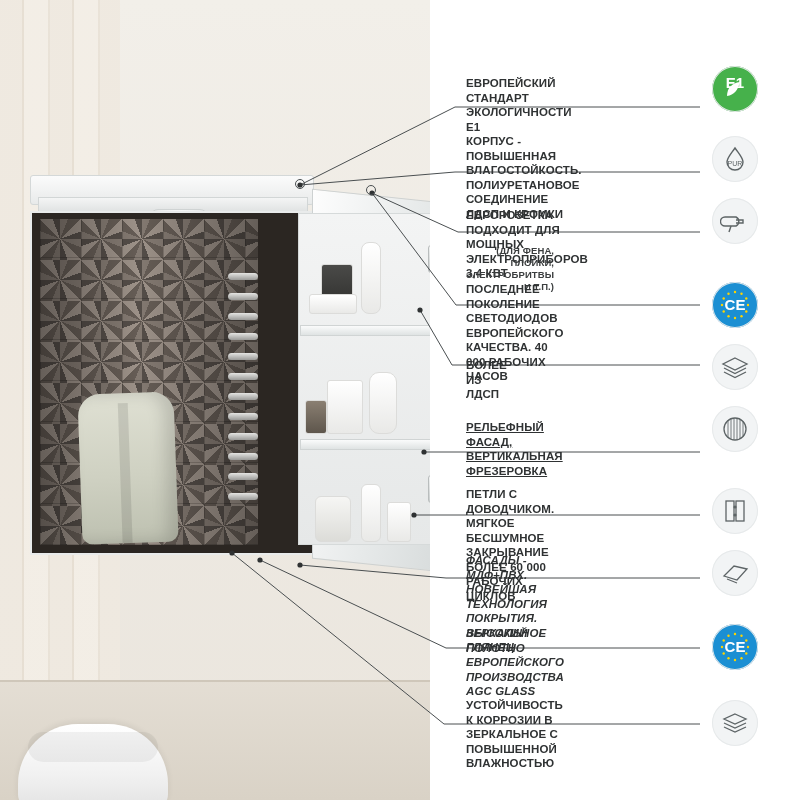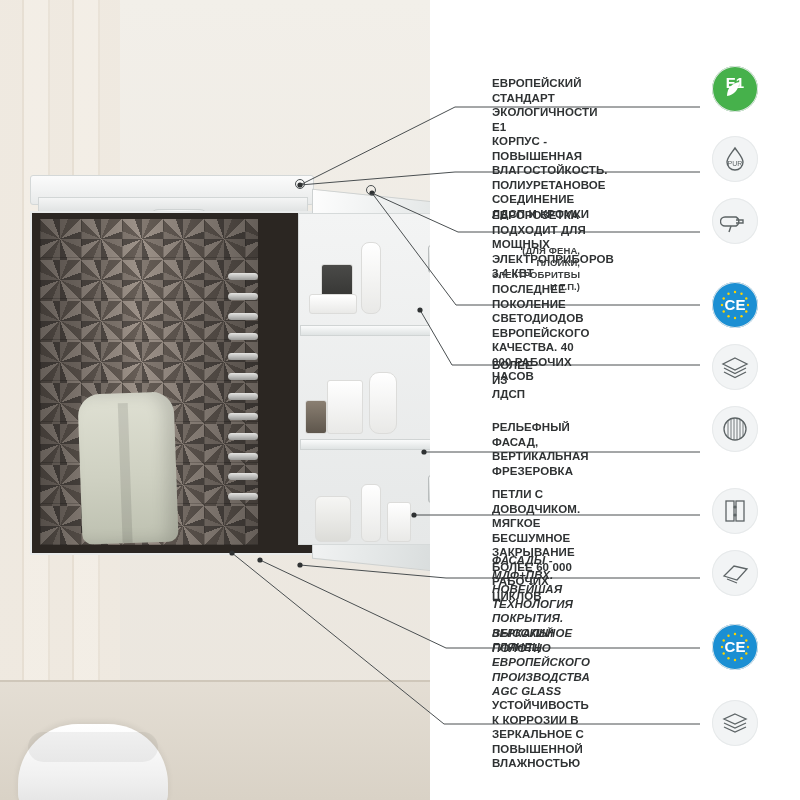--- a/index.html
+++ b/index.html
@@ -123,21 +123,20 @@
   .hinge{position:absolute;left:398px;width:16px;height:26px;background:linear-gradient(180deg,#f2f3f3,#c9cdcd);border:1px solid #b9bdbd;border-radius:3px;}
 
   
   .callouts{position:absolute;left:0;top:0;width:800px;height:800px;}
   .callout{position:absolute;}
   .callout .txt{
     position:absolute;
     font-size:11.5px;line-height:14.5px;
     color:#2f3233;font-weight:bold;letter-spacing:.1px;
     white-space:pre-line;
-    margin-left:26px;
   }
   .callout .sub{
     display:block;font-size:9.5px;line-height:12px;font-weight:bold;color:#3a3d3e;text-align:right;
   }
   .badge{
     position:absolute;width:46px;height:46px;border-radius:50%;
     background:#f2f4f5;display:flex;align-items:center;justify-content:center;
     box-shadow:inset 0 0 0 1px #e6e9ea;
   }
   .badge.green{background:#46b14b;}
@@ -255,21 +254,21 @@
       <div class="txt" style="left:466px;top:282px;">ПОСЛЕДНЕЕ ПОКОЛЕНИЕ
 СВЕТОДИОДОВ ЕВРОПЕЙСКОГО
 КАЧЕСТВА. 40 000 РАБОЧИХ ЧАСОВ</div>
     </div>
 
     <div class="callout">
       <div class="txt" style="left:466px;top:358px;">БОЛЕЕ ИЗ ЛДСП</div>
     </div>
 
     <div class="callout">
-      <div class="txt" style="left:466px;top:420px;">РЕЛЬЕФНЫЙ ФАСАД,
+      <div class="txt" style="left:466px;top:420px;text-decoration:underline;">РЕЛЬЕФНЫЙ ФАСАД,
 ВЕРТИКАЛЬНАЯ ФРЕЗЕРОВКА</div>
     </div>
 
     <div class="callout">
       <div class="txt" style="left:466px;top:487px;">ПЕТЛИ С ДОВОДЧИКОМ.
 МЯГКОЕ БЕСШУМНОЕ ЗАКРЫВАНИЕ
 БОЛЕЕ 60 000 РАБОЧИХ ЦИКЛОВ</div>
     </div>
 
     <div class="callout">

